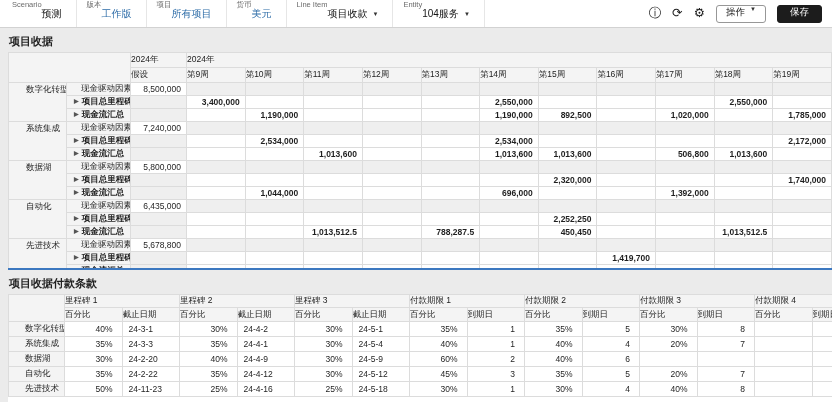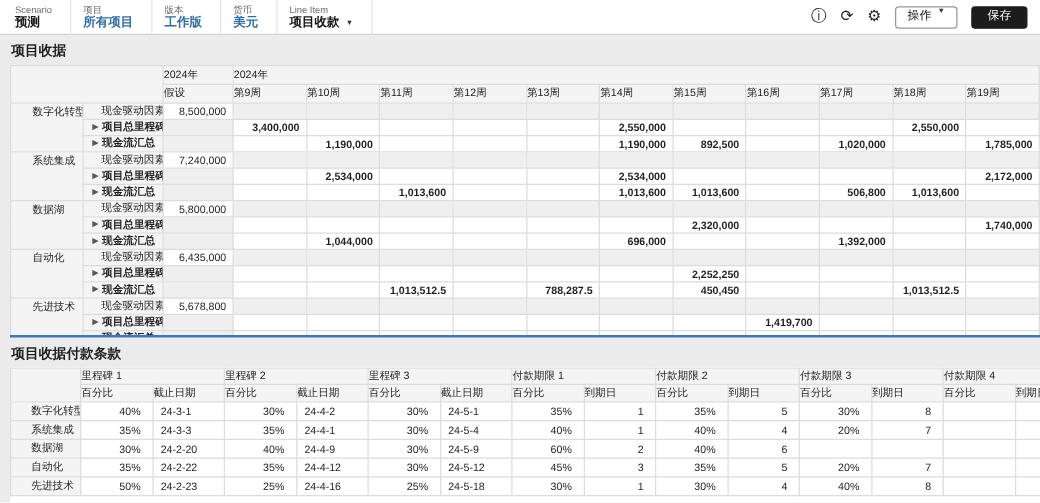--- a/index.html
+++ b/index.html
@@ -4,26 +4,26 @@
 <style>
   html,body{margin:0;padding:0}
   body{width:832px;height:402px;overflow:hidden;background:#ebebeb;
        font-family:"Liberation Sans",sans-serif;color:#1f1f1f}
   *{box-sizing:border-box}
 
   
   .toolbar{height:28px;background:#fff;border-bottom:1px solid #d2d2d2;
            display:flex;justify-content:space-between;align-items:stretch;padding:0 10px 0 12px}
   .filters{display:flex;align-items:stretch}
-  .fgroup{display:flex;flex-direction:column;justify-content:center;
+  .fgroup{display:flex;justify-content:center;
           padding:0 14px 0 10px;border-right:1px solid #e6e6e6;cursor:pointer}
   .fgroup:first-child{padding-left:0}
   .flabel{font-size:7.5px;color:#6b6b6b;line-height:10px;white-space:nowrap}
   .fvalue{font-size:10px;line-height:12px;color:#141414;white-space:nowrap;
-          display:flex;align-items:center;gap:5px;font-weight:bold}
+          display:flex;align-items:center;gap:5px;font-weight:normal}
   .fvalue.link{color:var(--link,#2e6da8)}
   .caret{font-size:6px;color:#333;line-height:6px}
   .toolbar-right{display:flex;align-items:center;gap:11px}
   .tb-icon{font-family:"DejaVu Sans",sans-serif;font-size:12.5px;color:#222;cursor:pointer;line-height:1}
   .btn{font-size:9.5px;height:18px;display:flex;align-items:flex-start;gap:5px;
        padding:0 9px;border:1px solid #979797;border-radius:3px;background:#fff;color:#141414;cursor:pointer}
   .btn.save{background:var(--save-bg,#1c1c1c);border-color:var(--save-bg,#1c1c1c);color:#fff;padding:0 12px}
 
   
   .content{padding-left:8px}
@@ -65,34 +65,38 @@
 <body>
 
 <div class="app">
   <header class="toolbar">
     <div class="filters">
         <div class="fgroup">
           <div class="flabel">Scenario</div>
           <div class="fvalue">预测</div>
         </div>
         <div class="fgroup">
+          <div class="flabel">版本</div>
+          <div class="fvalue link">工作版</div>
+        </div>
+        <div class="fgroup">
           <div class="flabel">项目</div>
           <div class="fvalue link">所有项目</div>
-        </div>
-        <div class="fgroup">
-          <div class="flabel">版本</div>
-          <div class="fvalue link">工作版</div>
         </div>
         <div class="fgroup">
           <div class="flabel">货币</div>
           <div class="fvalue link">美元</div>
         </div>
         <div class="fgroup">
           <div class="flabel">Line Item</div>
           <div class="fvalue">项目收款<span class="caret">▼</span></div>
+        </div>
+        <div class="fgroup">
+          <div class="flabel">Entity</div>
+          <div class="fvalue">104服务<span class="caret">▼</span></div>
         </div>
       </div>
     <div class="toolbar-right">
       <span style="display:flex;gap:11px;align-items:center">
           <span class="tb-icon">ⓘ</span>
           <span class="tb-icon">⟳</span>
           <span class="tb-icon">⚙</span>
         </span>
       <button class="btn">
         <span>操作</span>
@@ -495,21 +499,21 @@
                 <td class="pct">35%</td>
                 <td class="due">5</td>
                 <td class="pct">20%</td>
                 <td class="due">7</td>
                 <td class="pct"></td>
                 <td class="due"></td>
               </tr>
               <tr>
                 <th>先进技术</th>
                 <td class="pct">50%</td>
-                <td class="date">24-2-23</td>
+                <td class="date">24-11-23</td>
                 <td class="pct">25%</td>
                 <td class="date">24-4-16</td>
                 <td class="pct">25%</td>
                 <td class="date">24-5-18</td>
                 <td class="pct">30%</td>
                 <td class="due">1</td>
                 <td class="pct">30%</td>
                 <td class="due">4</td>
                 <td class="pct">40%</td>
                 <td class="due">8</td>

